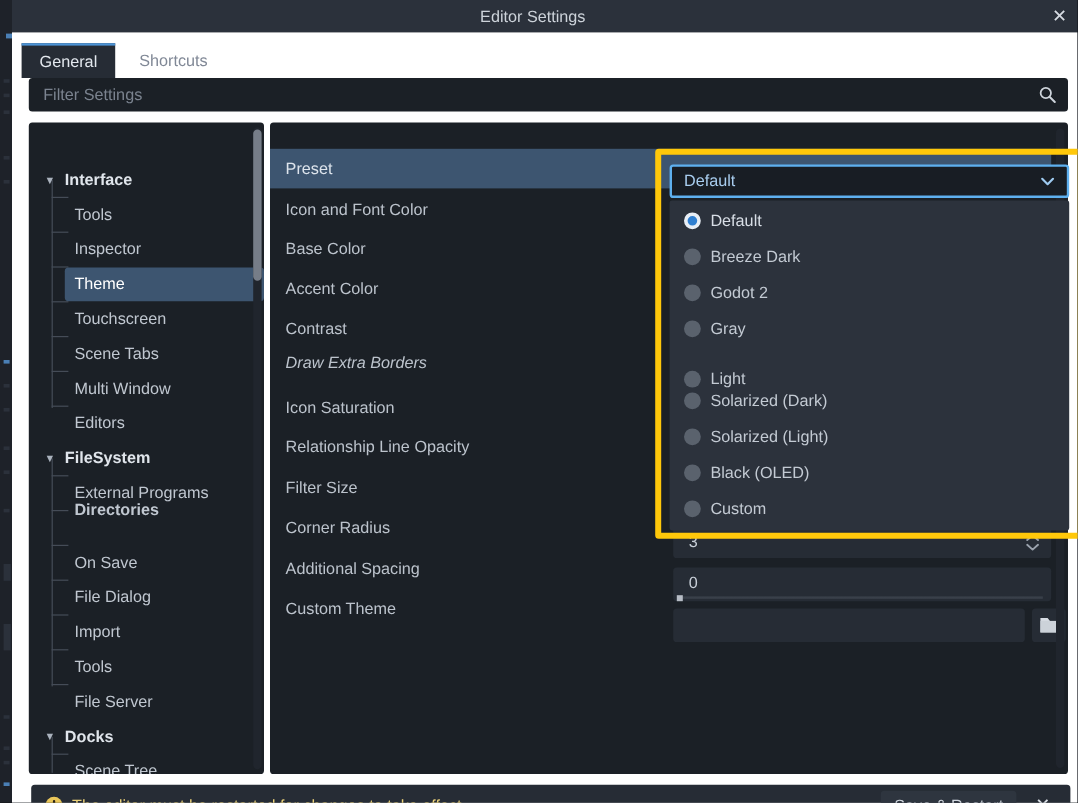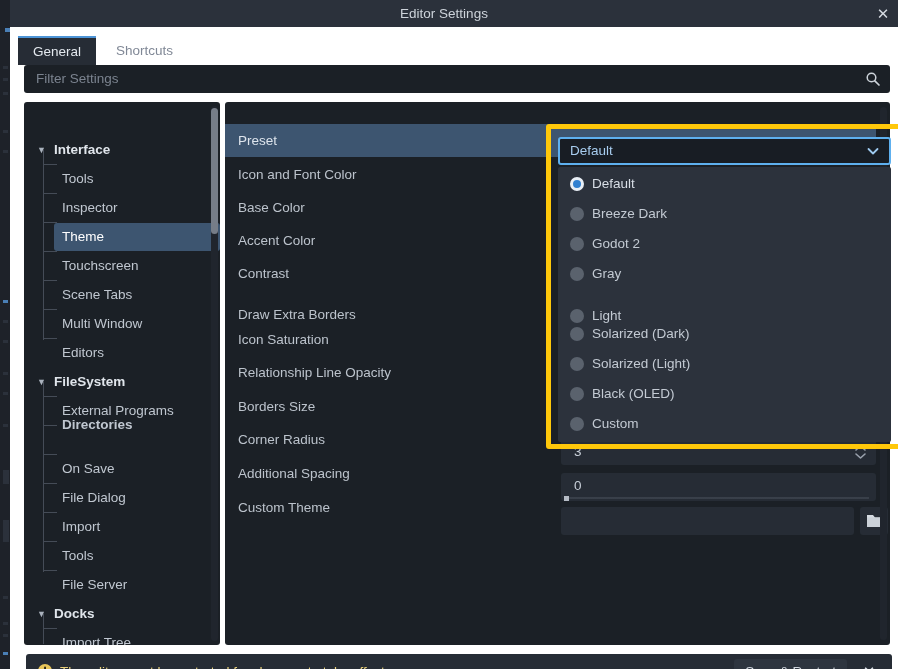--- a/index.html
+++ b/index.html
@@ -520,21 +520,21 @@
         <span class="lbl">Tools</span>
       </div>
       <div class="tree-row child" style="top:469px;">
         <span class="lbl">File Server</span>
       </div>
       <div class="tree-row cat" style="top:498px;">
         <span class="arrow">▼</span>
         <span class="lbl">Docks</span>
       </div>
       <div class="tree-row child" style="top:527px;">
-        <span class="lbl">Import Tree</span>
+        <span class="lbl">Scene Tree</span>
       </div>
 
       <div id="tree-scroll-track"></div>
       <div id="tree-scroll-thumb"></div>
     </div>
 
     <div id="prop-panel">
 
       <div class="prop-row selected" style="top:22px;">
         <span class="name">Preset</span>
@@ -544,31 +544,31 @@
       </div>
       <div class="prop-row" style="top:89px;">
         <span class="name">Base Color</span>
       </div>
       <div class="prop-row" style="top:122px;">
         <span class="name">Accent Color</span>
       </div>
       <div class="prop-row" style="top:155px;">
         <span class="name">Contrast</span>
       </div>
-      <div class="prop-row" style="top:196px;">
+      <div class="prop-row" style="top:184px;font-style:italic;">
         <span class="name">Draw Extra Borders</span>
       </div>
       <div class="prop-row" style="top:221px;">
         <span class="name">Icon Saturation</span>
       </div>
       <div class="prop-row" style="top:254px;">
         <span class="name">Relationship Line Opacity</span>
       </div>
       <div class="prop-row" style="top:288px;">
-        <span class="name">Borders Size</span>
+        <span class="name">Filter Size</span>
       </div>
       <div class="prop-row" style="top:321px;">
         <span class="name">Corner Radius</span>
       </div>
       <div class="prop-row" style="top:355px;">
         <span class="name">Additional Spacing</span>
       </div>
       <div class="prop-row" style="top:389px;">
         <span class="name">Custom Theme</span>
       </div>

